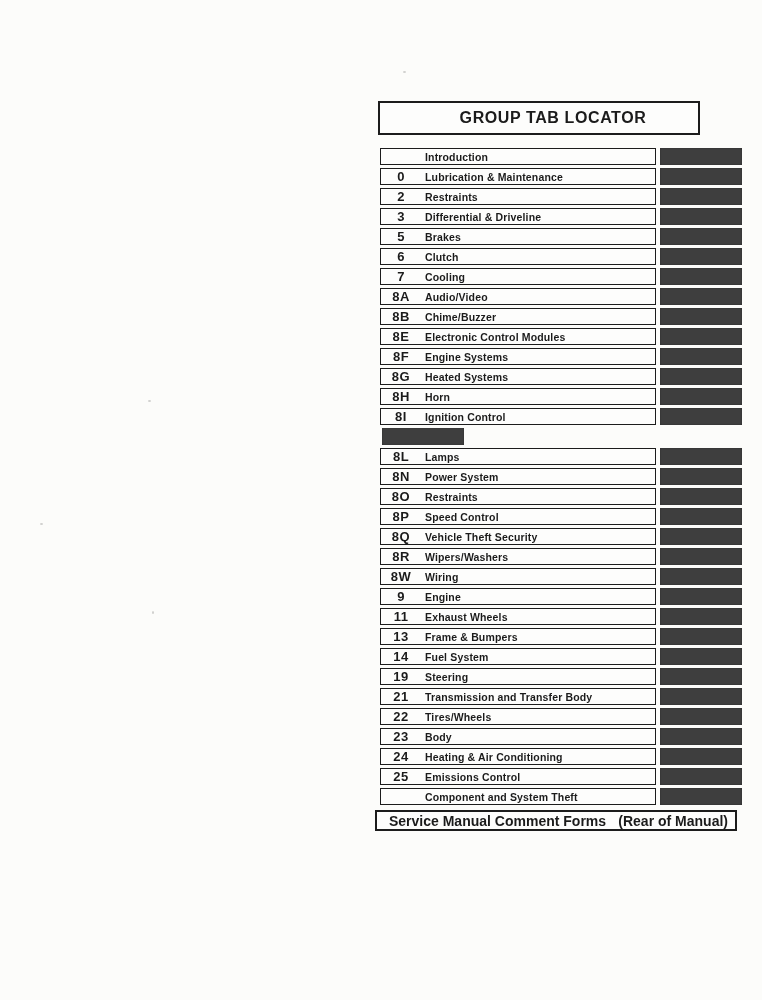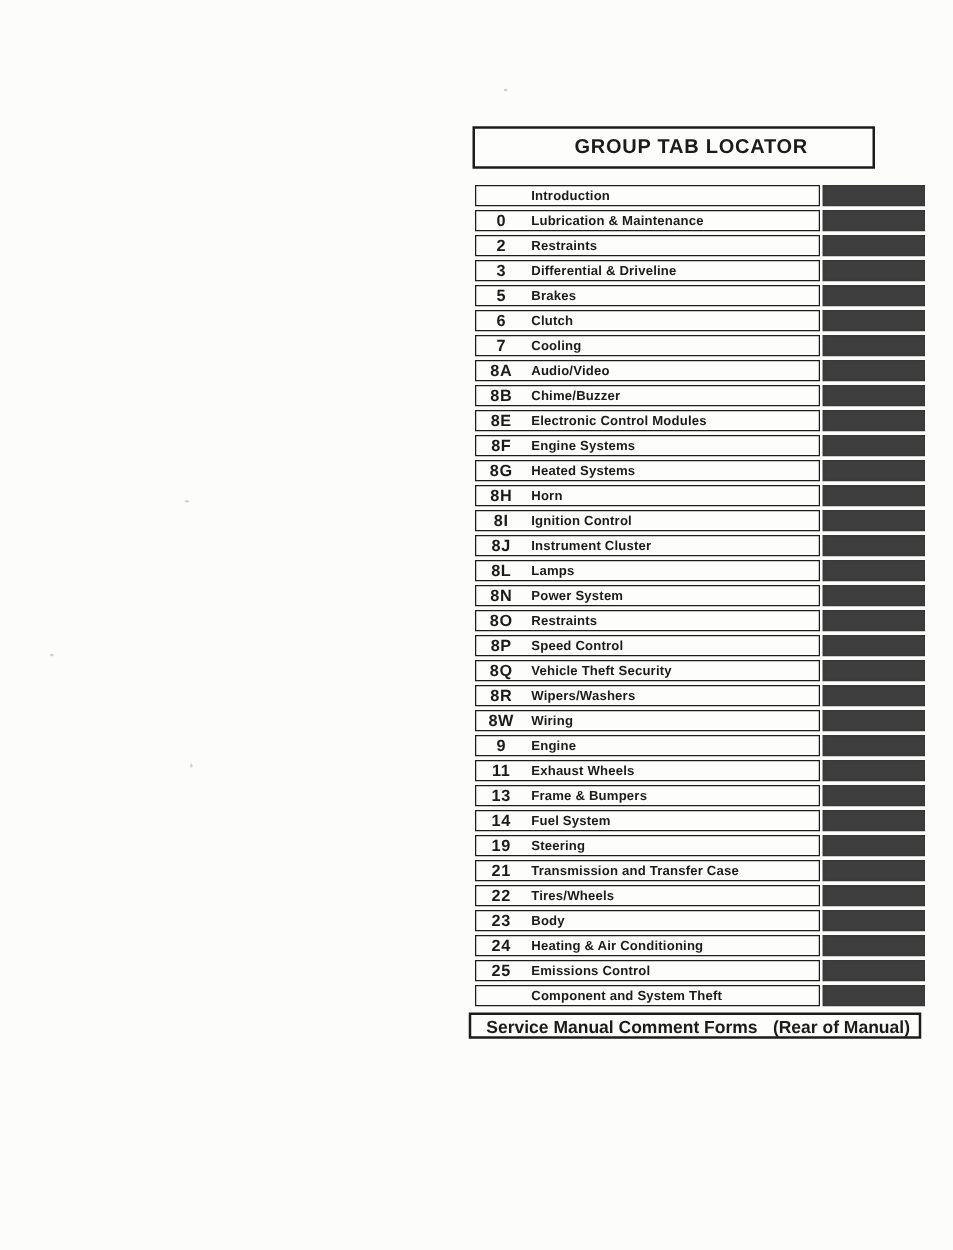--- a/index.html
+++ b/index.html
@@ -49,20 +49,21 @@
   .rows {
     position: absolute;
     left: 380px;
     top: 146px;
     width: 362px;
   }
   .tab-row {
     height: 20px;
     display: flex;
     align-items: center;
+    justify-content: space-between;
   }
   .row-box {
     width: 276px;
     height: 17px;
     border: 1.5px solid var(--border-color);
     display: flex;
     align-items: center;
     background: #fdfdfc;
   }
   .group-num {
@@ -217,24 +218,20 @@
     <div class="row-tab"></div>
   </div>
       <div class="tab-row">
     <div class="row-box">
       <span class="group-num">8I</span>
       <span class="group-label">Ignition Control</span>
     </div>
     <div class="row-tab"></div>
   </div>
       <div class="tab-row">
-    <div class="row-box">
-      <span class="group-num">8J</span>
-      <span class="group-label">Instrument Cluster</span>
-    </div>
     <div class="row-tab"></div>
   </div>
       <div class="tab-row">
     <div class="row-box">
       <span class="group-num">8L</span>
       <span class="group-label">Lamps</span>
     </div>
     <div class="row-tab"></div>
   </div>
       <div class="tab-row">
@@ -310,21 +307,21 @@
       <div class="tab-row">
     <div class="row-box">
       <span class="group-num">19</span>
       <span class="group-label">Steering</span>
     </div>
     <div class="row-tab"></div>
   </div>
       <div class="tab-row">
     <div class="row-box">
       <span class="group-num">21</span>
-      <span class="group-label">Transmission and Transfer Case</span>
+      <span class="group-label">Transmission and Transfer Body</span>
     </div>
     <div class="row-tab"></div>
   </div>
       <div class="tab-row">
     <div class="row-box">
       <span class="group-num">22</span>
       <span class="group-label">Tires/Wheels</span>
     </div>
     <div class="row-tab"></div>
   </div>

